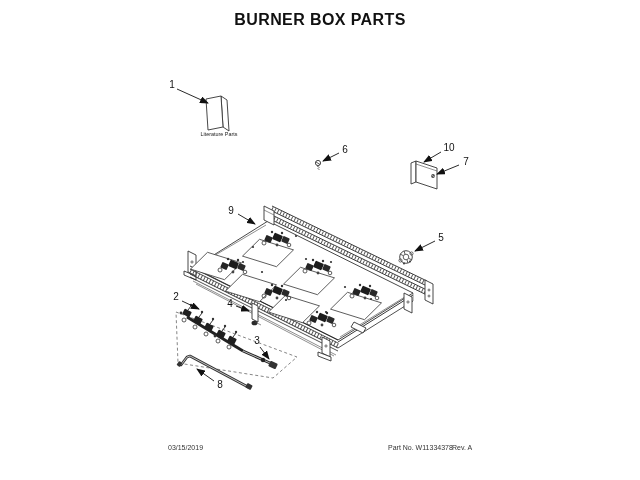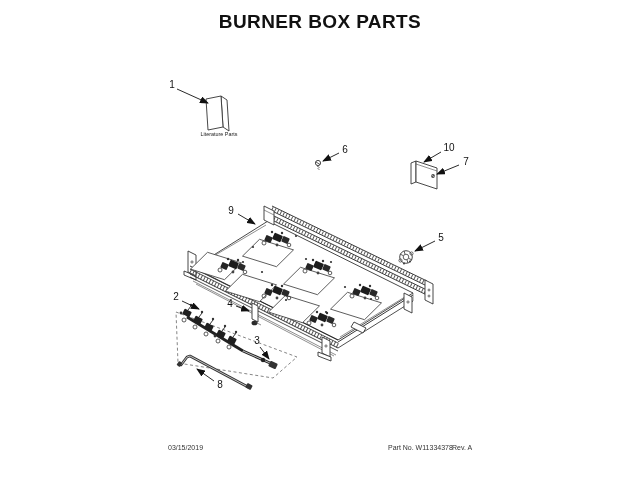--- a/index.html
+++ b/index.html
@@ -1,19 +1,19 @@
 <!DOCTYPE html>
 <html><head>
 <meta charset="utf-8">
 <style>
   html,body{margin:0;padding:0;background:#fff;}
   .page{position:relative;width:640px;height:480px;background:#fff;overflow:hidden;
         font-family:"Liberation Sans",sans-serif;}
   .title{position:absolute;top:11px;left:0;width:100%;text-align:center;
-         font-size:19px;font-weight:bold;letter-spacing:.4px;color:#111;}
+         font-size:16px;font-weight:bold;letter-spacing:.4px;color:#111;}
   .diagram{position:absolute;left:0;top:0;width:640px;height:480px;}
   .footer-date{position:absolute;top:444px;left:168px;font-size:7px;color:#333;}
   .footer-part{position:absolute;top:444px;left:388px;font-size:7px;color:#333;}
   .footer-rev{position:absolute;top:444px;left:452px;font-size:7px;color:#333;}
   .co{font-family:"Liberation Sans",sans-serif;font-size:10px;fill:#111;}
   .lit{font-family:"Liberation Sans",sans-serif;font-size:5.4px;fill:#222;}
   .ln{stroke:#222;fill:none;}
   .thin{stroke:#444;stroke-width:.6;fill:none;}
   .wh{fill:#fff;stroke:#333;stroke-width:.9;}
   .hatch{stroke:#555;stroke-dasharray:1 2.1;fill:none;}

